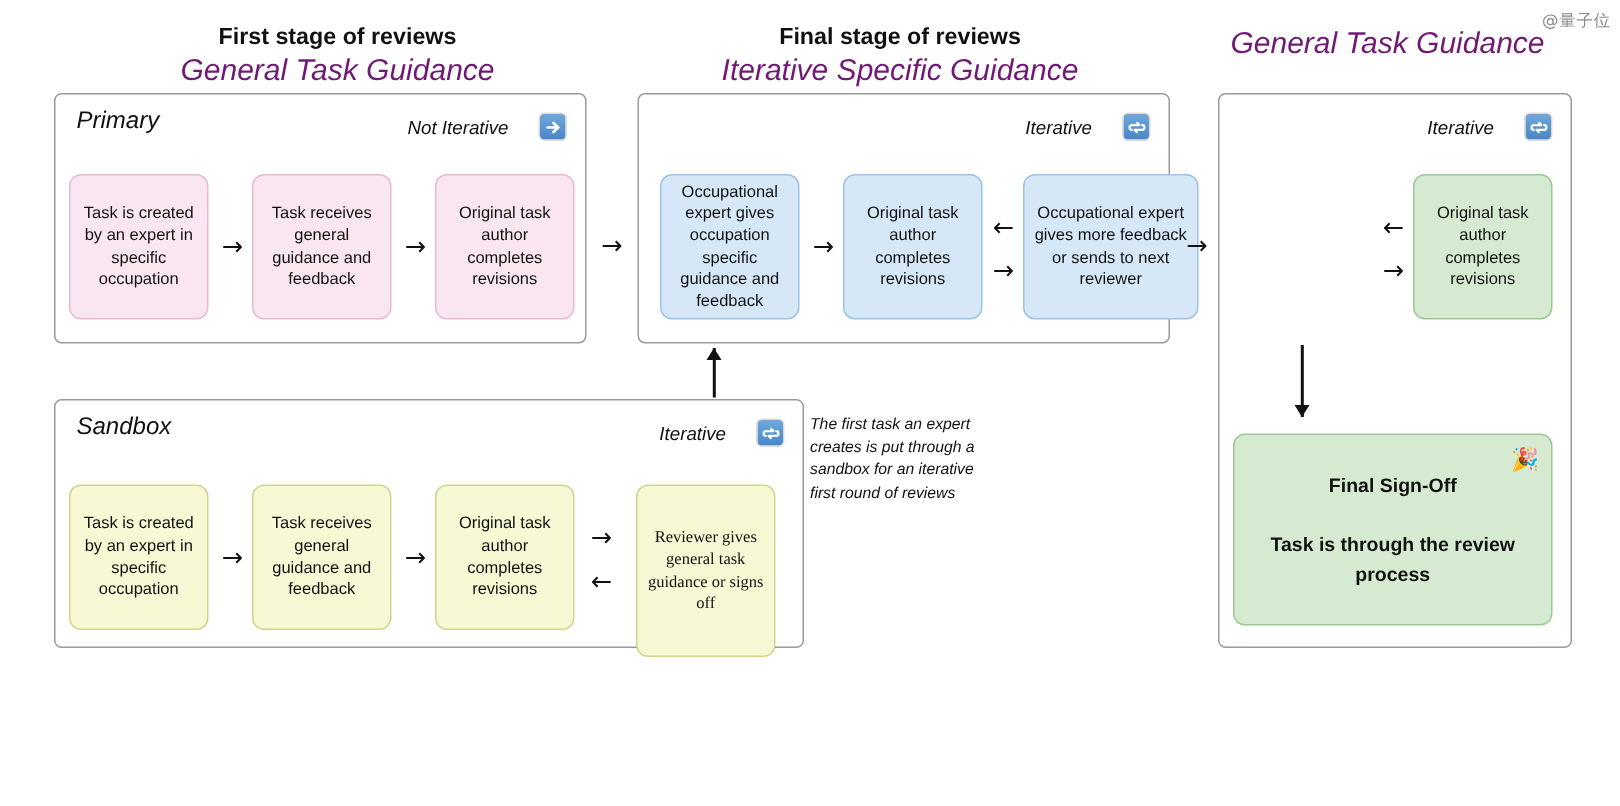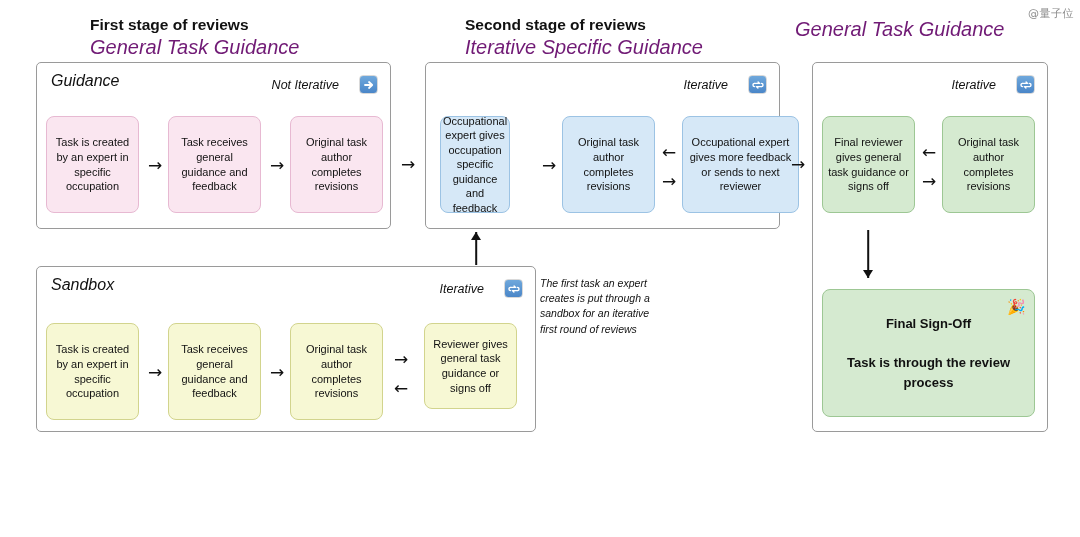--- a/index.html
+++ b/index.html
@@ -25,21 +25,21 @@
     right: 6px;
     font-size: 11px;
     color: #8a8a8a;
     letter-spacing: 0.5px;
     font-family: "DejaVu Sans", sans-serif;
   }
 
   
   .stage-head {
     position: absolute;
-    text-align: left;
+    text-align: center;
     line-height: 1.15;
   }
   .stage-head .t1 {
     display: block;
     font-size: 15.5px;
     font-weight: bold;
     color: #111;
     white-space: nowrap;
   }
   .stage-head .t2 {
@@ -191,31 +191,31 @@
 <div class="canvas">
 
   <div class="watermark">@量子位</div>
 
   <div class="stage-head" style="left:90px; top:16px; width:270px;">
     <span class="t1">First stage of reviews</span>
     <span class="t2">General Task Guidance</span>
   </div>
 
   <div class="stage-head" style="left:465px; top:16px; width:270px;">
-    <span class="t1">Second stage of reviews</span>
+    <span class="t1">Final stage of reviews</span>
     <span class="t2">Iterative Specific Guidance</span>
   </div>
 
   <div class="stage-head" style="left:795px; top:16px; width:260px;">
     <span class="t2">General Task Guidance</span>
   </div>
 
   <div class="stage-box" style="left:36px; top:62px; width:355px; height:167px;">
 
-    <div class="stage-label">Guidance</div>
+    <div class="stage-label">Primary</div>
 
     <div class="iter-wrap">
       <span class="iter-text">Not Iterative</span>
       <span class="iter-icon">
         <svg width="12" height="12" viewBox="0 0 12 12" aria-hidden="true">
           <path d="M2 6 h5.2 M6 3 l3.2 3 l-3.2 3" fill="none" stroke="#ffffff" stroke-width="1.8" stroke-linecap="round" stroke-linejoin="round"></path>
         </svg>
       </span>
     </div>
 
@@ -240,21 +240,21 @@
       <span class="iter-text">Iterative</span>
       <span class="iter-icon">
         <svg width="12" height="12" viewBox="0 0 12 12" aria-hidden="true">
           <path d="M2.6 4.4 h5.0 l-1.5 -1.5 M9.4 7.6 h-5.0 l1.5 1.5" fill="none" stroke="#ffffff" stroke-width="1.4" stroke-linecap="round" stroke-linejoin="round"></path>
           <path d="M2.6 4.4 a1.6 1.6 0 0 0 0 3.2" fill="none" stroke="#ffffff" stroke-width="1.4" stroke-linecap="round"></path>
           <path d="M9.4 7.6 a1.6 1.6 0 0 0 0 -3.2" fill="none" stroke="#ffffff" stroke-width="1.4" stroke-linecap="round"></path>
         </svg>
       </span>
     </div>
 
-    <div class="node blue" style="left:14px; top:53px; width:70px; height:97px;">
+    <div class="node blue" style="left:14px; top:53px; width:93px; height:97px;">
       <span>Occupational expert gives occupation specific guidance and feedback</span>
     </div>
     <div class="arrow" style="left:114px; top:94px; width:18px;">→</div>
     <div class="node blue" style="left:136px; top:53px; width:93px; height:97px;">
       <span>Original task author completes revisions</span>
     </div>
     <div class="arrow" style="left:234px; top:81px; width:18px;">←</div>
     <div class="arrow" style="left:234px; top:110px; width:18px;">→</div>
     <div class="node blue" style="left:256px; top:53px; width:117px; height:97px;">
       <span>Occupational expert gives more feedback or sends to next reviewer</span>
@@ -269,23 +269,20 @@
       <span class="iter-text">Iterative</span>
       <span class="iter-icon">
         <svg width="12" height="12" viewBox="0 0 12 12" aria-hidden="true">
           <path d="M2.6 4.4 h5.0 l-1.5 -1.5 M9.4 7.6 h-5.0 l1.5 1.5" fill="none" stroke="#ffffff" stroke-width="1.4" stroke-linecap="round" stroke-linejoin="round"></path>
           <path d="M2.6 4.4 a1.6 1.6 0 0 0 0 3.2" fill="none" stroke="#ffffff" stroke-width="1.4" stroke-linecap="round"></path>
           <path d="M9.4 7.6 a1.6 1.6 0 0 0 0 -3.2" fill="none" stroke="#ffffff" stroke-width="1.4" stroke-linecap="round"></path>
         </svg>
       </span>
     </div>
 
-    <div class="node green" style="left:9px; top:53px; width:93px; height:97px;">
-      <span>Final reviewer gives general task guidance or signs off</span>
-    </div>
     <div class="arrow" style="left:107px; top:81px; width:18px;">←</div>
     <div class="arrow" style="left:107px; top:110px; width:18px;">→</div>
     <div class="node green" style="left:129px; top:53px; width:93px; height:97px;">
       <span>Original task author completes revisions</span>
     </div>
 
     <div class="varrow down" style="left:47px; top:167px; width:16px; height:48px;">
       <span class="stem"></span>
       <span class="head"></span>
     </div>
@@ -318,21 +315,21 @@
     <div class="arrow" style="left:109px; top:97px; width:18px;">→</div>
     <div class="node yellow" style="left:131px; top:56px; width:93px; height:97px;">
       <span>Task receives general guidance and feedback</span>
     </div>
     <div class="arrow" style="left:231px; top:97px; width:18px;">→</div>
     <div class="node yellow" style="left:253px; top:56px; width:93px; height:97px;">
       <span>Original task author completes revisions</span>
     </div>
     <div class="arrow" style="left:355px; top:84px; width:18px;">→</div>
     <div class="arrow" style="left:355px; top:113px; width:18px;">←</div>
-    <div class="node yellow" style="left:387px; top:56px; width:93px; height:86px;">
+    <div class="node yellow" style="left:387px; top:56px; width:93px; height:115px;font-family:Liberation Serif, serif;">
       <span>Reviewer gives general task guidance or signs off</span>
     </div>
   </div>
 
   <div class="varrow up" style="left:468px; top:232px; width:16px; height:33px;">
     <span class="stem"></span>
     <span class="head"></span>
   </div>
 
   <div class="side-note" style="left:540px; top:276px;">The first task an expert creates is put through a sandbox for an iterative first round of reviews</div>

